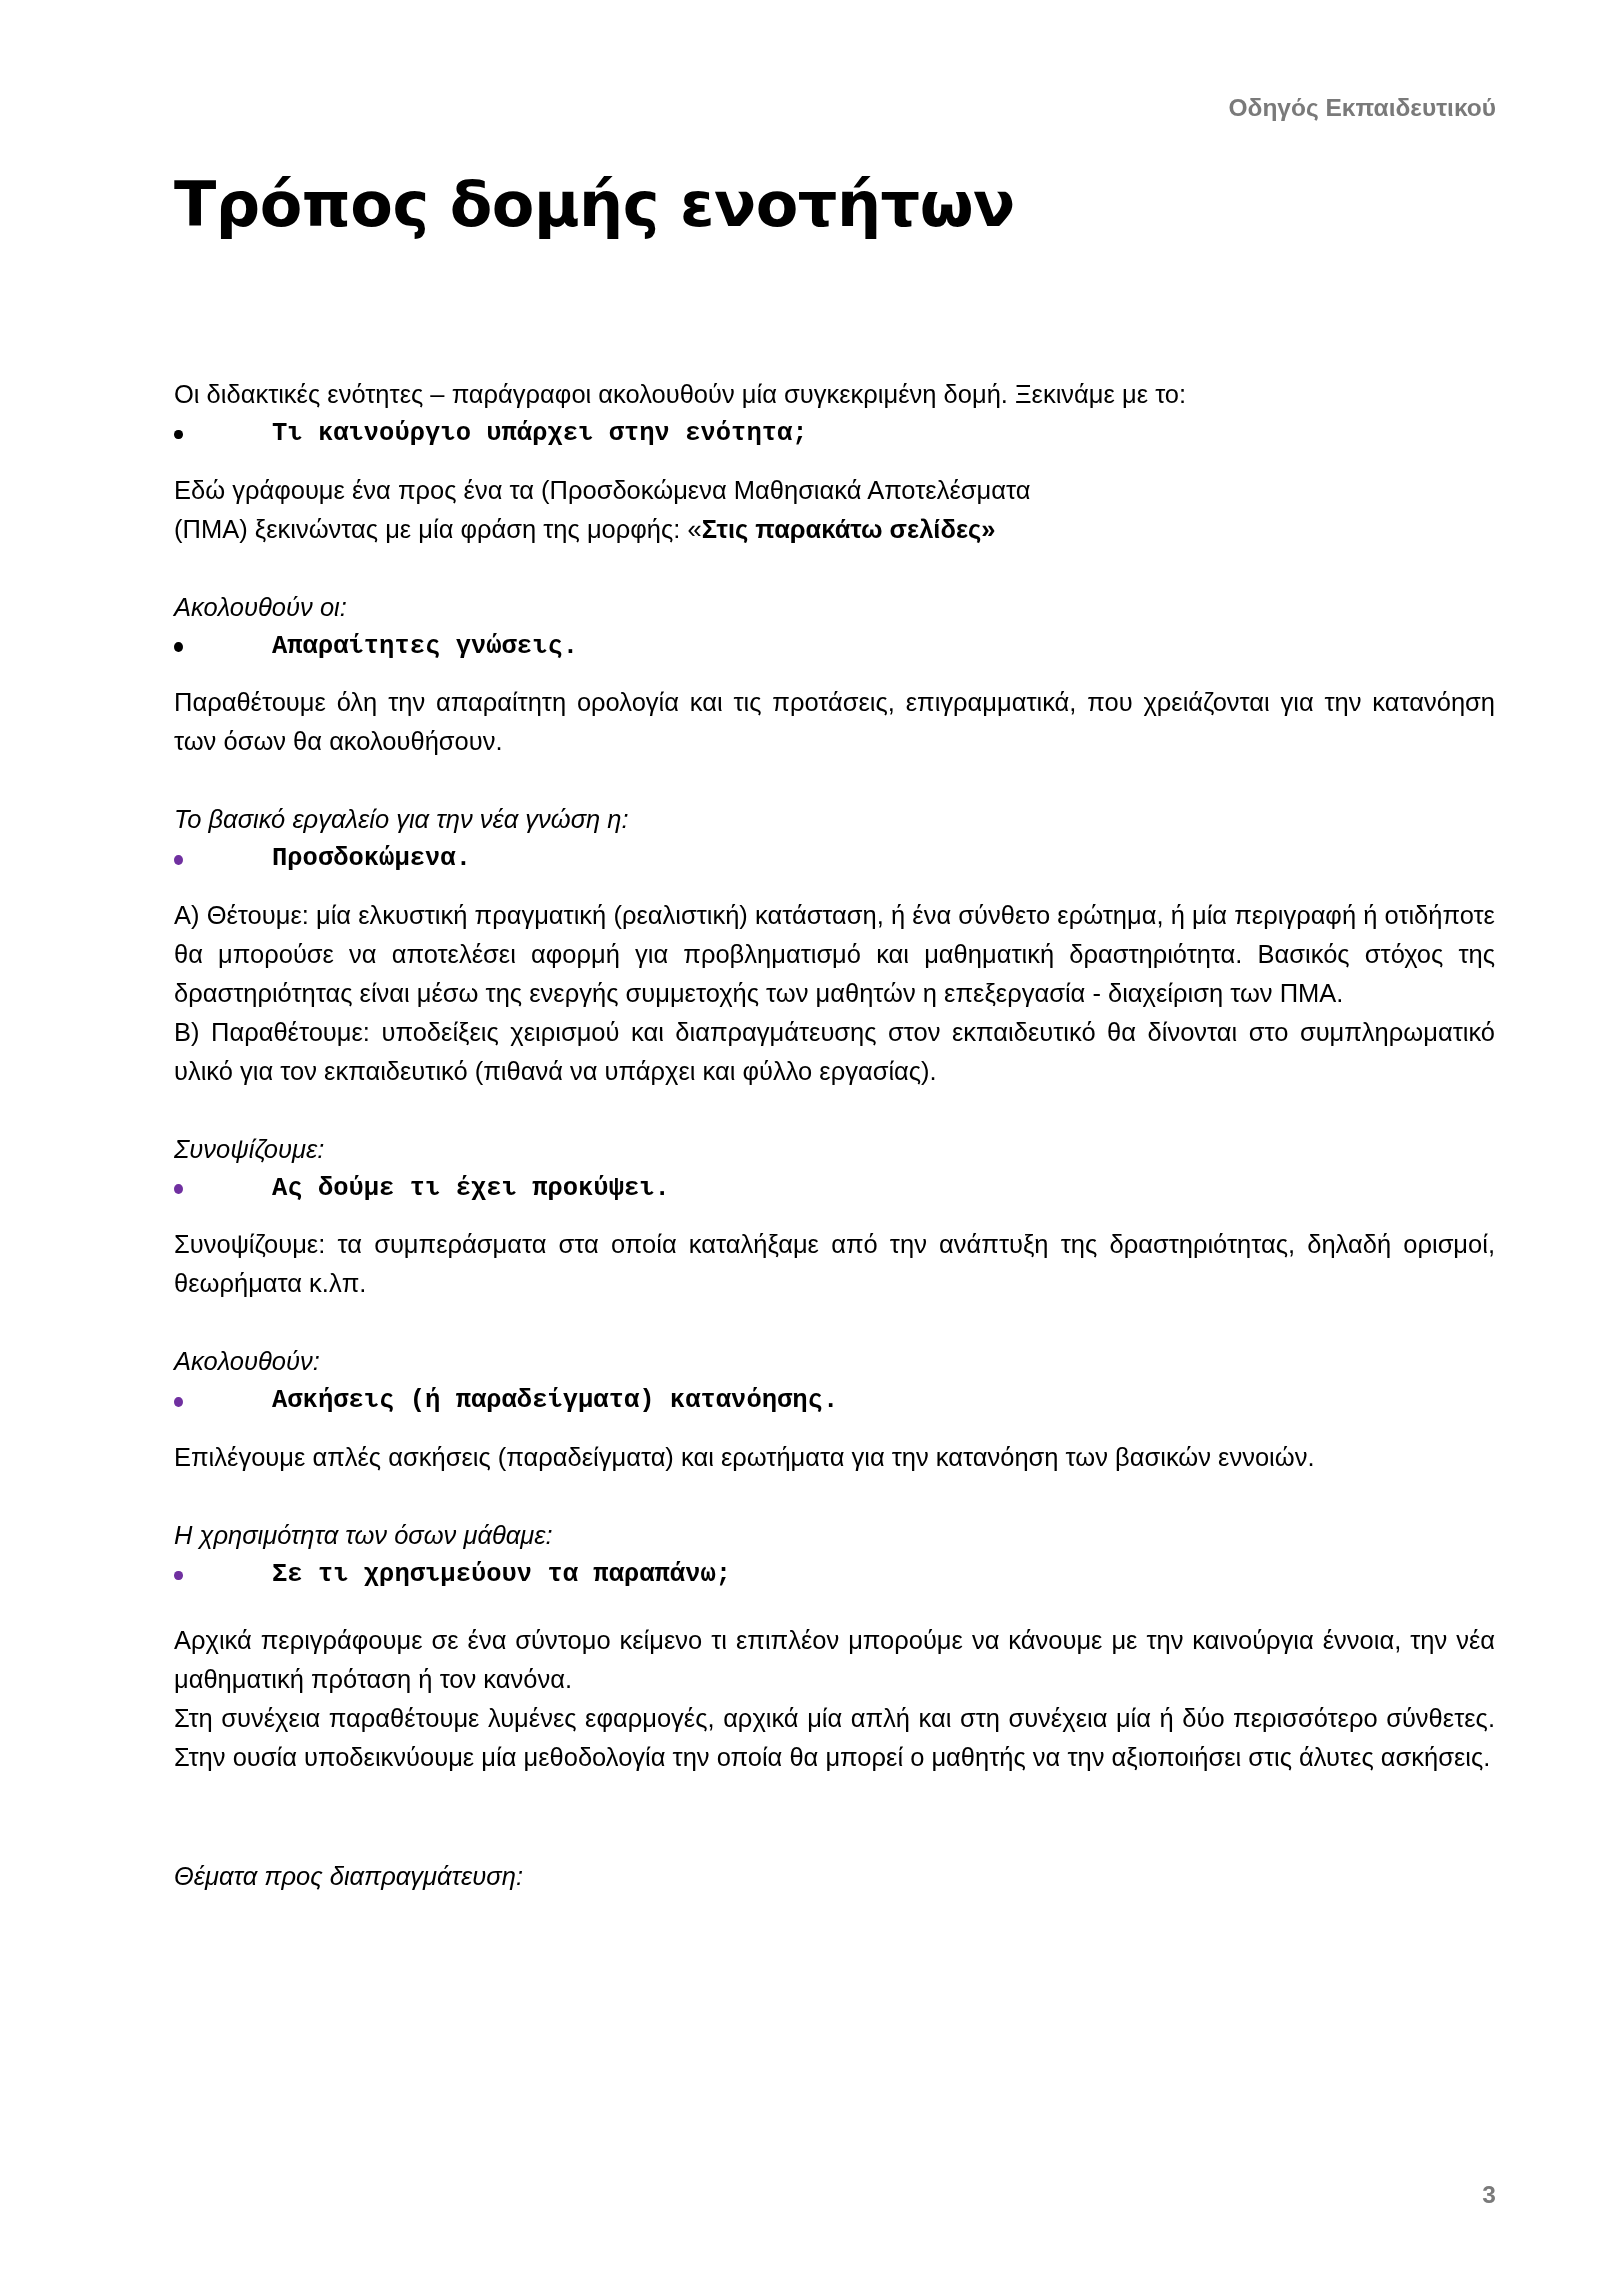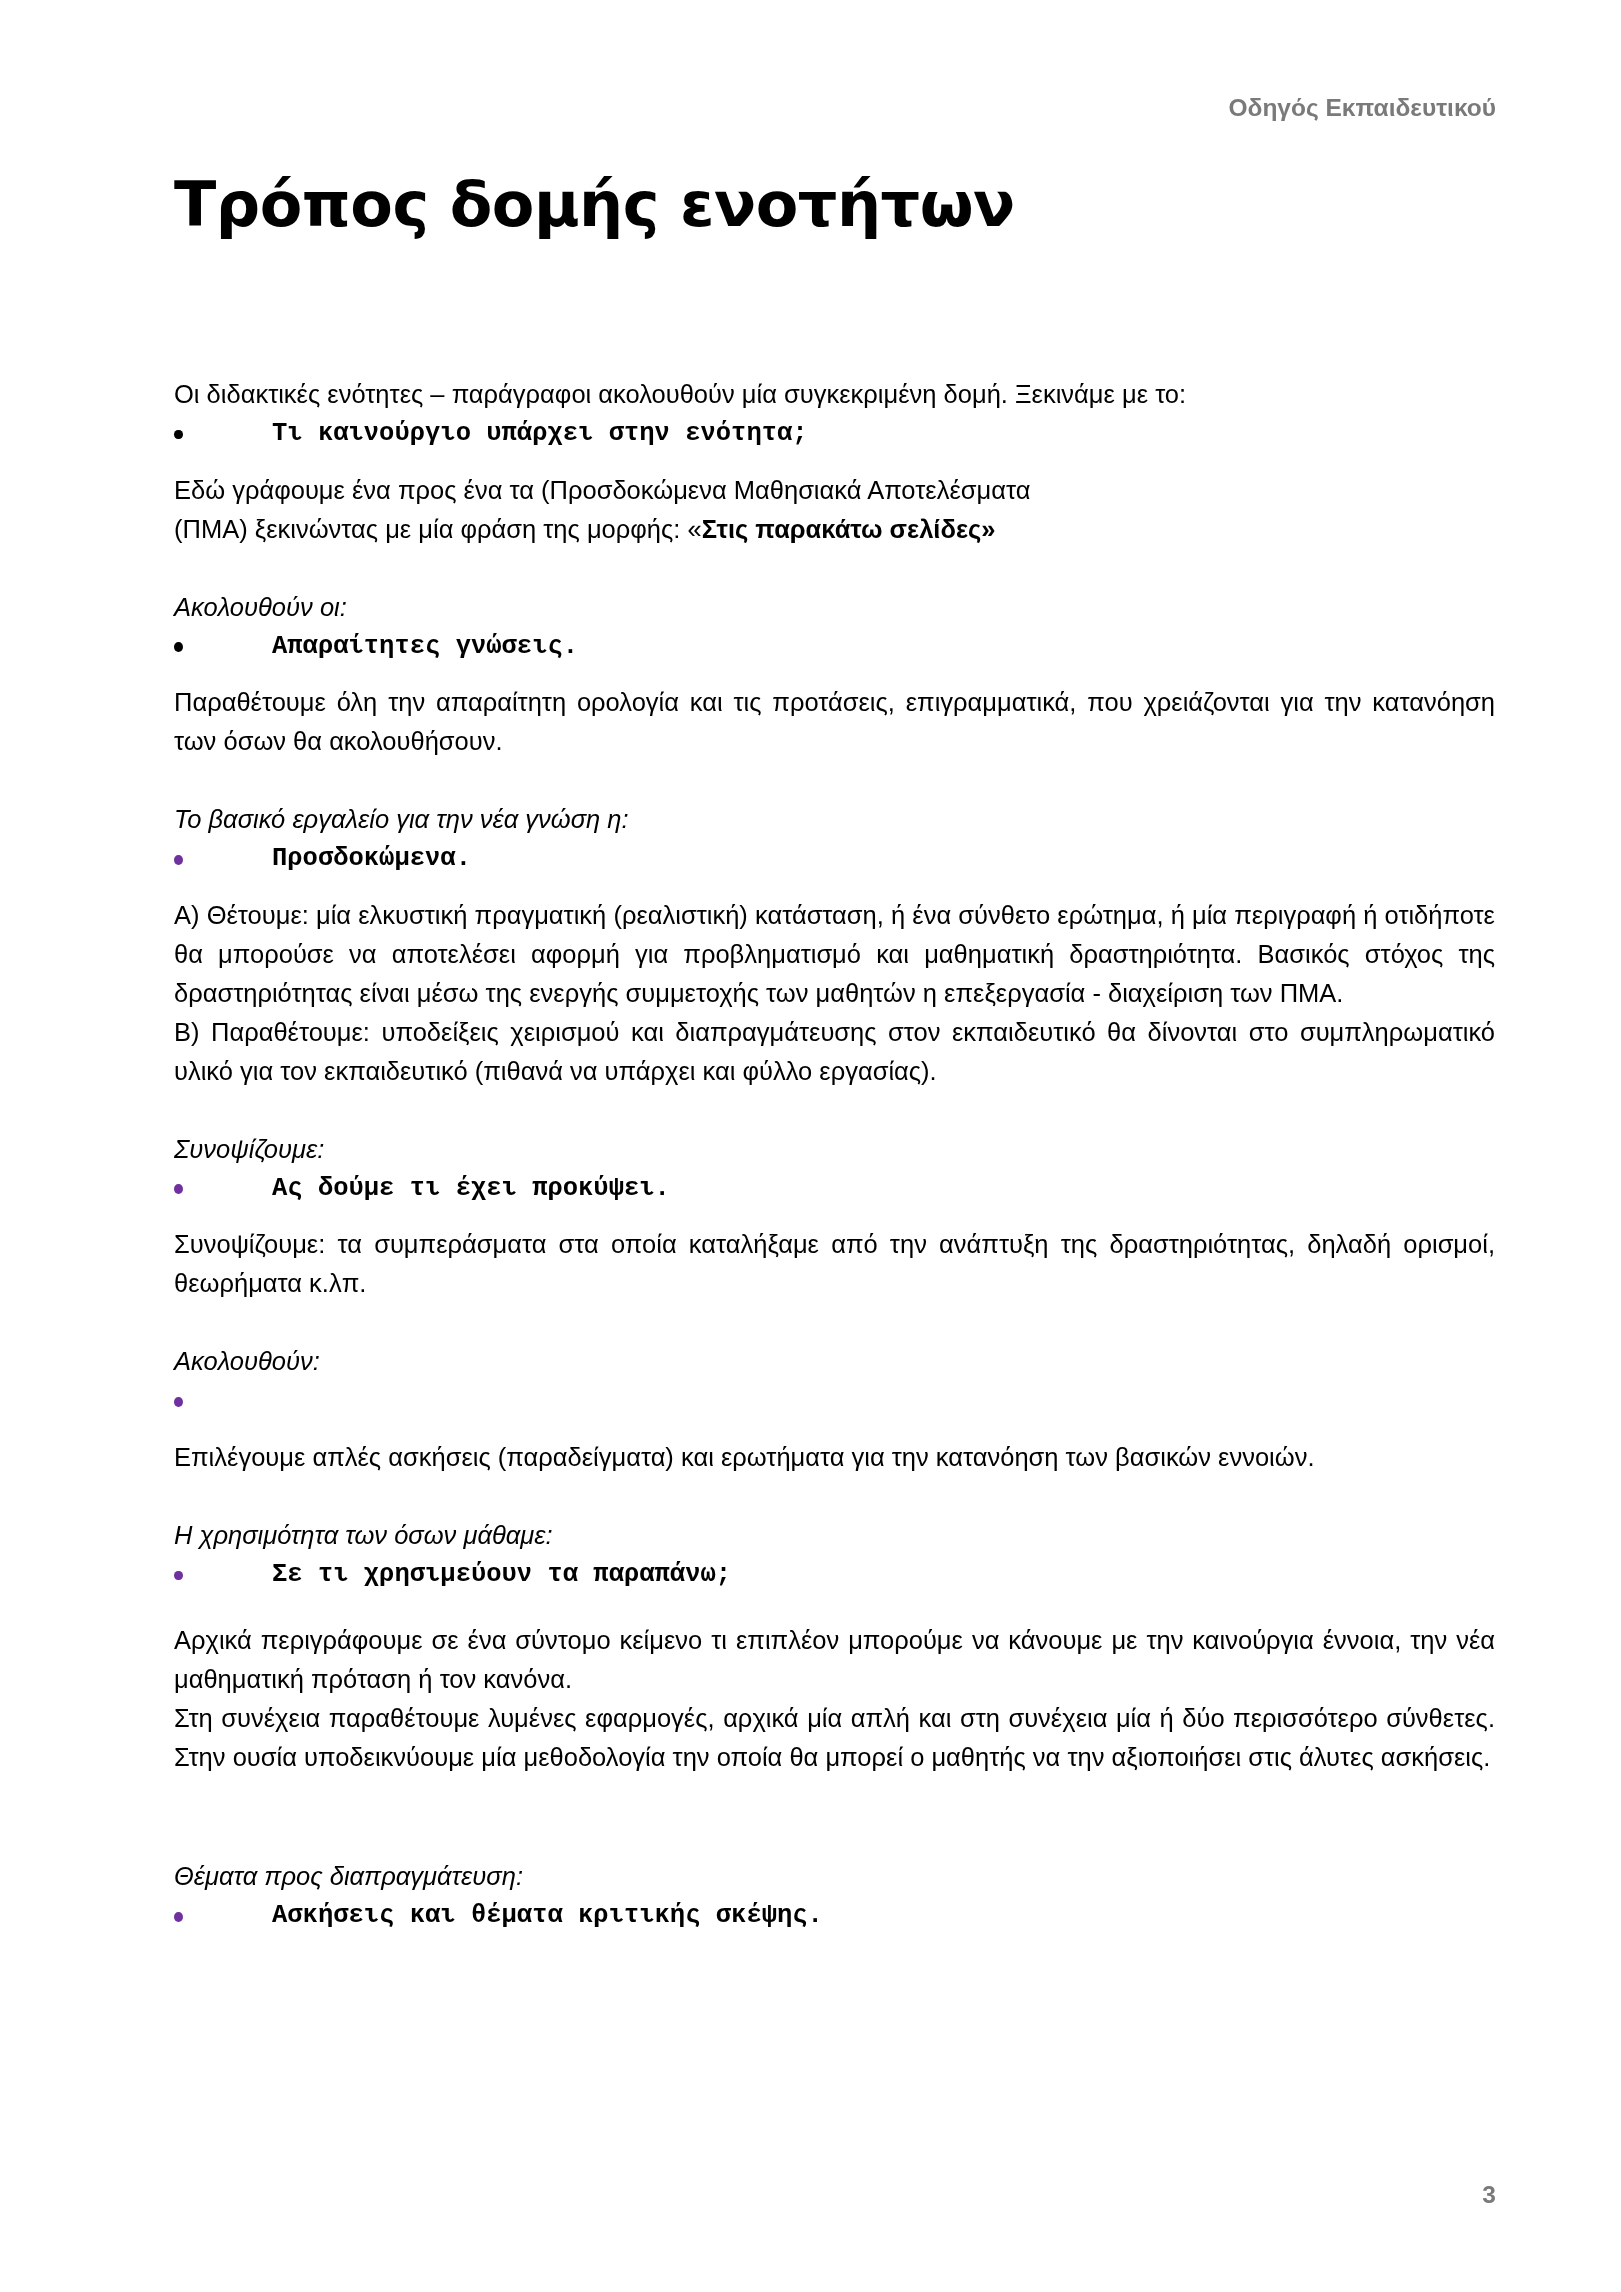--- a/index.html
+++ b/index.html
@@ -65,36 +65,33 @@
     <span class="bullet" style="--bc:#7030a0"></span>
     <span class="bullet-label">Ας δούμε τι έχει προκύψει.</span>
   </div>
   <div class="gap-s"></div>
   <p class="p justify">Συνοψίζουμε: τα συμπεράσματα στα οποία καταλήξαμε από την ανάπτυξη της δραστηριότητας, δηλαδή ορισμοί, θεωρήματα κ.λπ.</p>
   <div class="gap-m"></div>
 
   <p class="p italic">Ακολουθούν:</p>
   <div class="bullet-row">
     <span class="bullet" style="--bc:#7030a0"></span>
+    <span class="bullet-label">Ασκήσεις (ή παραδείγματα) κατανόησης.</span>
   </div>
   <div class="gap-s"></div>
   <p class="p justify">Επιλέγουμε απλές ασκήσεις (παραδείγματα) και ερωτήματα για την κατανόηση των βασικών εννοιών.</p>
   <div class="gap-m"></div>
 
   <p class="p italic">Η χρησιμότητα των όσων μάθαμε:</p>
   <div class="bullet-row">
     <span class="bullet" style="--bc:#7030a0"></span>
     <span class="bullet-label">Σε τι χρησιμεύουν τα παραπάνω;</span>
   </div>
   <div class="gap-s" style="height:27.4px"></div>
   <p class="p justify">Αρχικά περιγράφουμε σε ένα σύντομο κείμενο τι επιπλέον μπορούμε να κάνουμε με την καινούργια έννοια, την νέα μαθηματική πρόταση ή τον κανόνα.</p>
   <p class="p justify">Στη συνέχεια παραθέτουμε λυμένες εφαρμογές, αρχικά μία απλή και στη συνέχεια μία ή δύο περισσότερο σύνθετες.  Στην ουσία υποδεικνύουμε μία μεθοδολογία την οποία θα μπορεί ο μαθητής να την αξιοποιήσει στις άλυτες ασκήσεις.</p>
   <div class="gap-l"></div>
 
   <p class="p italic">Θέματα προς διαπραγμάτευση:</p>
-  <div class="bullet-row">
-    <span class="bullet" style="--bc:#7030a0"></span>
-    <span class="bullet-label">Ασκήσεις και θέματα κριτικής σκέψης.</span>
-  </div>
 </div>
 
 <div class="page-number">3</div>
 
 
 </body></html>

